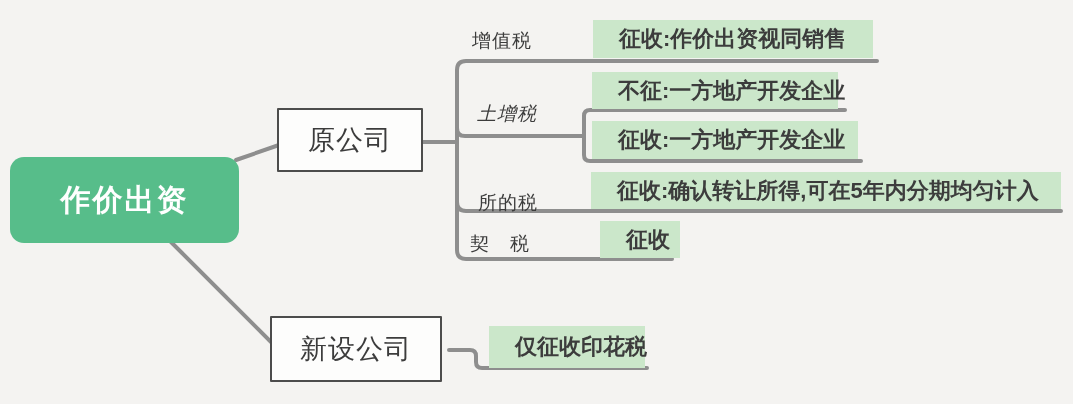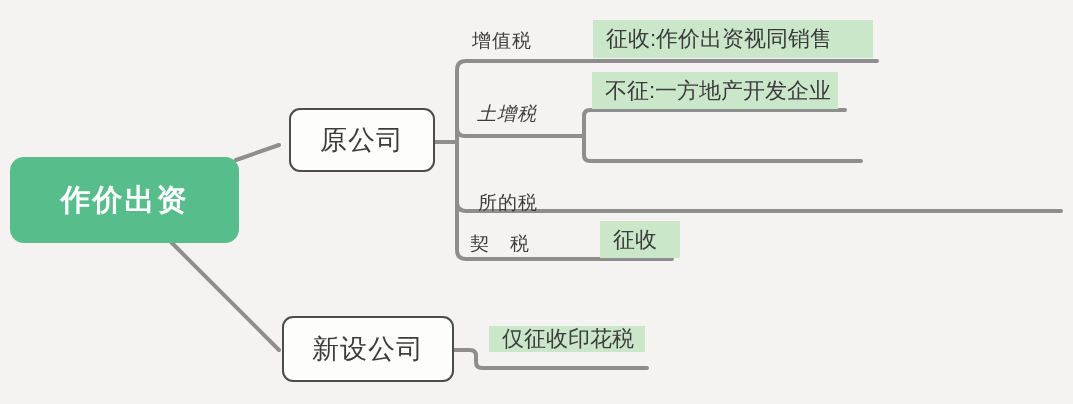--- a/index.html
+++ b/index.html
@@ -48,55 +48,55 @@
     border-radius:14px;
     justify-content:center;
     color:#ffffff;
     font-size:30px;
     font-weight:bold;
     letter-spacing:2px;
   }
   .branch-node{
     background:#fdfdfc;
     border:2px solid var(--border-dark);
-    border-radius:11px;
+    border-radius:1px;
     justify-content:center;
     color:var(--text-dark);
     font-size:27px;
     letter-spacing:1px;
-    margin-left:12px;
   }
   .branch-orig{left:277px;top:108px;width:146px;height:64px;}
   .branch-new{left:270px;top:316px;width:172px;height:66px;}
   .tax-label{
     position:absolute;
     color:var(--text-dark);
     font-size:19px;
     letter-spacing:1px;
     white-space:nowrap;
     cursor:default;
   }
   .leaf{
     position:absolute;
     box-sizing:border-box;
     background:var(--leaf-green);
     color:var(--text-dark);
     font-size:22px;
     display:flex;
     align-items:center;
-    padding-left:13px;
+    padding-left:26px;
     white-space:nowrap;
     cursor:default;
+    font-weight:bold;
   }
   .leaf-1{left:593px;top:20px;width:280px;height:38px;}
   .leaf-2{left:592px;top:72px;width:246px;height:37px;}
   .leaf-3{left:592px;top:121px;width:266px;height:38px;}
   .leaf-4{left:591px;top:172px;width:470px;height:37px;}
   .leaf-5{left:589px;top:221px;width:80px;height:37px;margin-left:11px;}
-  .leaf-6{left:489px;top:326px;width:156px;height:26px;}
+  .leaf-6{left:489px;top:326px;width:156px;height:42px;}
   .lbl-vat{left:472px;top:28px;}
   .lbl-lvt{left:477px;top:101px;font-style:italic;}
   .lbl-it{left:478px;top:190px;}
   .lbl-deed{left:470px;top:231px;}
 </style>
 </head>
 <body>
 
 <div class="canvas">
 
@@ -117,16 +117,18 @@
 
   <div class="node branch-node branch-new">新设公司</div>
 
   <div class="tax-label lbl-vat">增值税</div>
   <div class="tax-label lbl-lvt">土增税</div>
   <div class="tax-label lbl-it">所的税</div>
   <div class="tax-label lbl-deed">契　税</div>
 
   <div class="leaf leaf-1">征收:作价出资视同销售</div>
   <div class="leaf leaf-2">不征:一方地产开发企业</div>
+  <div class="leaf leaf-3">征收:一方地产开发企业</div>
+  <div class="leaf leaf-4">征收:确认转让所得,可在5年内分期均匀计入</div>
   <div class="leaf leaf-5">征收</div>
   <div class="leaf leaf-6">仅征收印花税</div>
 
 </div>
 
 </body></html>

